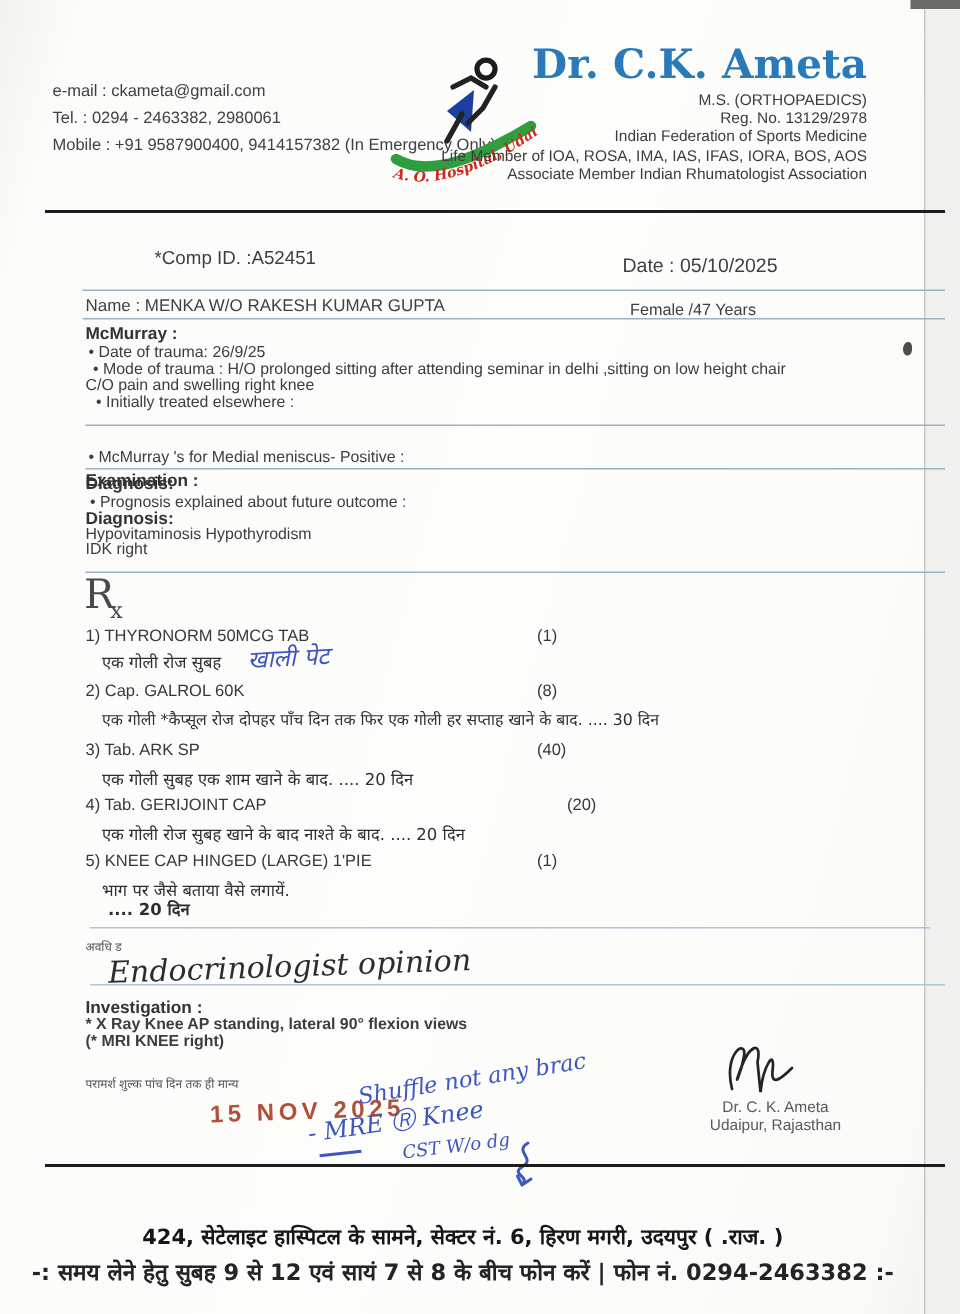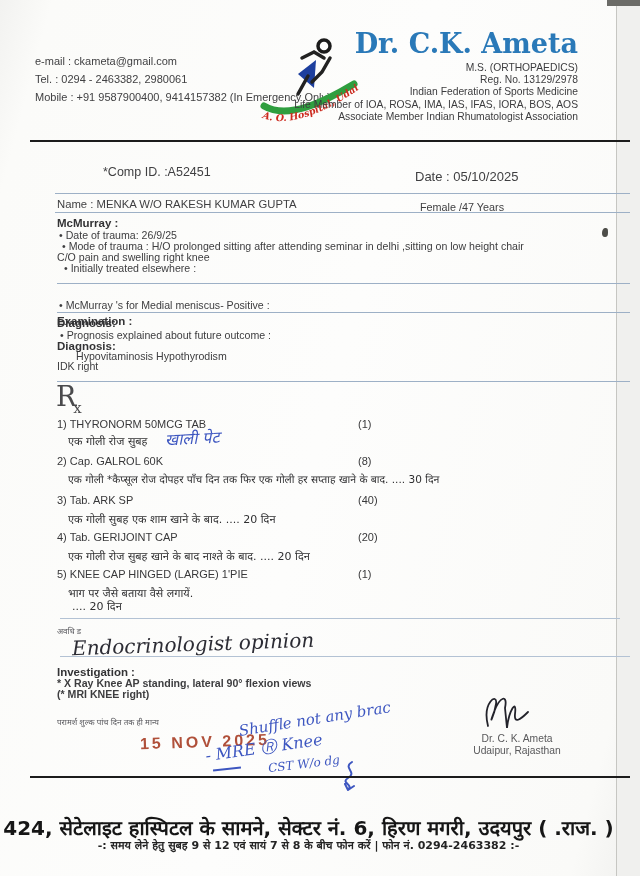--- a/index.html
+++ b/index.html
@@ -32,23 +32,23 @@
   .qty{left:358px;font-size:11px;color:#38383a;position:absolute;}
   .hindi{font-size:11px;color:#2f2f31;font-family:"DejaVu Sans", sans-serif;}
   .hw-dark{color:#2c2c34;font-family:"DejaVu Serif", serif;font-style:italic;}
   .hw-blue{color:#3d56c0;font-family:"DejaVu Serif", serif;font-style:italic;}
   .stamp{left:140px;top:733px;font-size:16px;font-weight:bold;color:#b0503a;
          letter-spacing:3px;transform:rotate(-2deg);font-family:"Liberation Sans", sans-serif;}
   .signame{left:452px;top:733px;width:130px;text-align:center;font-size:10.3px;color:#59595b;}
   .sigplace{left:452px;top:745px;width:130px;text-align:center;font-size:10.3px;color:#59595b;}
   .foot-name{left:0;top:782px;width:617px;text-align:center;font-size:27px;font-weight:bold;color:#3f9ad2;
              font-family:"DejaVu Sans", sans-serif;}
-  .foot-addr{left:0;top:814px;width:617px;text-align:center;font-size:20px;font-weight:bold;color:#161616;
+  .foot-addr{left:0;top:814px;width:617px;text-align:center;font-size:14px;font-weight:bold;color:#161616;
              font-family:"DejaVu Sans", sans-serif;}
-  .foot-time{left:0;top:837px;width:617px;text-align:center;font-size:11px;font-weight:bold;color:#242424;
+  .foot-time{left:0;top:837px;width:617px;text-align:center;font-size:15px;font-weight:bold;color:#242424;
              font-family:"DejaVu Sans", sans-serif;}
   .tiny{font-size:8px;color:#55555a;}
 </style>
 </head>
 <body>
 
 <div class="paper">
 
   <div class="edge-right"></div>
   <div class="edge-line"></div>
@@ -99,47 +99,47 @@
   <div class="abs sec-l" style="left:64px;top:263px;">• Initially treated elsewhere :</div>
   <div class="abs rule-thin" style="left:57px;top:283px;width:573px;"></div>
 
   <div class="abs sec-h" style="left:57px;top:288px;margin-top:27px;">Examination :</div>
   <div class="abs sec-l" style="left:59px;top:300px;">• McMurray 's for Medial meniscus- Positive :</div>
   <div class="abs rule-thin" style="left:57px;top:312px;width:573px;"></div>
 
   <div class="abs sec-h" style="left:57px;top:317px;">Diagnosis:</div>
   <div class="abs sec-l" style="left:60px;top:330px;">• Prognosis explained about future outcome :</div>
   <div class="abs sec-h" style="left:57px;top:340px;">Diagnosis:</div>
-  <div class="abs sec-l" style="left:76px;top:351px;">Hypovitaminosis Hypothyrodism</div>
+  <div class="abs sec-l" style="left:57px;top:351px;">Hypovitaminosis Hypothyrodism</div>
   <div class="abs sec-l" style="left:57px;top:361px;">IDK right</div>
   <div class="abs rule-thin" style="left:57px;top:381px;width:573px;"></div>
 
   <div class="abs rx"><span>R</span><span class="sub">x</span></div>
 
   <div class="abs med" style="left:57px;top:418px;">1)  THYRONORM 50MCG TAB</div>
   <div class="qty" style="top:418px;">(1)</div>
   <div class="abs hindi" style="left:68px;top:433px;">एक गोली रोज सुबह</div>
   <div class="abs hw-blue" style="left:165px;top:427px;font-size:16px;transform:rotate(-3deg);">खाली पेट</div>
 
   <div class="abs med" style="left:57px;top:455px;">2)  Cap.  GALROL 60K</div>
   <div class="qty" style="top:455px;">(8)</div>
   <div class="abs hindi" style="left:68px;top:472px;width:540px;font-size:10.5px;">एक गोली *कैप्सूल रोज दोपहर पाँच दिन तक फिर एक गोली हर सप्ताह खाने के बाद. .... 30 दिन</div>
 
   <div class="abs med" style="left:57px;top:494px;">3)  Tab.  ARK SP</div>
   <div class="qty" style="top:494px;">(40)</div>
   <div class="abs hindi" style="left:68px;top:511px;">एक गोली सुबह एक शाम खाने के बाद. .... 20 दिन</div>
 
   <div class="abs med" style="left:57px;top:531px;">4)  Tab.  GERIJOINT CAP</div>
-  <div class="qty" style="top:531px;">(20)</div>
+  <div class="qty" style="top:531px;margin-left:20px;">(20)</div>
   <div class="abs hindi" style="left:68px;top:548px;">एक गोली रोज सुबह खाने के बाद नाश्ते के बाद. .... 20 दिन</div>
 
   <div class="abs med" style="left:57px;top:568px;">5)  KNEE CAP HINGED (LARGE) 1'PIE</div>
   <div class="qty" style="top:568px;">(1)</div>
   <div class="abs hindi" style="left:68px;top:585px;">भाग पर जैसे बताया वैसे लगायें.</div>
-  <div class="abs hindi" style="left:72px;top:598px;">.... 20 दिन</div>
+  <div class="abs hindi" style="left:72px;top:598px;font-weight:bold;">.... 20 दिन</div>
 
   <div class="abs rule-thin2" style="left:60px;top:618px;width:560px;"></div>
 
   <div class="abs tiny" style="left:57px;top:625px;">अवधि ड</div>
   <div class="abs hw-dark" style="left:72px;top:632px;font-size:20px;transform:rotate(-2deg);">Endocrinologist opinion</div>
   <div class="abs rule-thin2" style="left:60px;top:656px;width:570px;"></div>
 
   <div class="abs sec-h" style="left:57px;top:666px;">Investigation :</div>
   <div class="abs sec-l b" style="left:57px;top:678px;">* X Ray Knee AP standing,  lateral 90° flexion views</div>
   <div class="abs sec-l b" style="left:57px;top:689px;">(* MRI KNEE right)</div>

